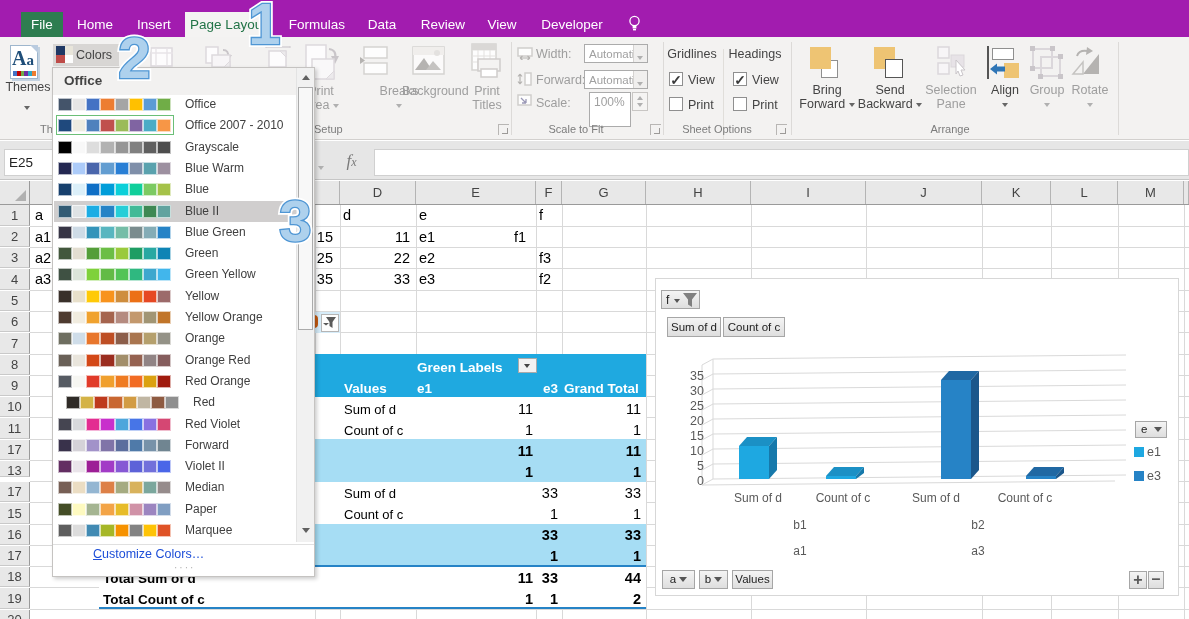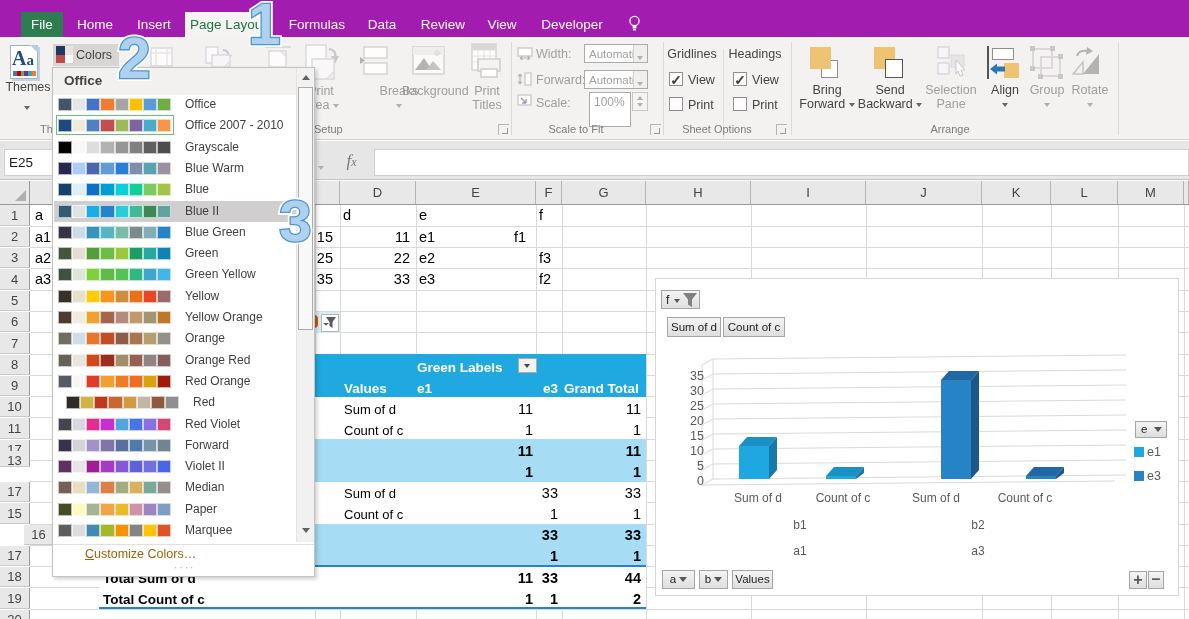--- a/index.html
+++ b/index.html
@@ -339,24 +339,24 @@
   <div class="rowh" style="top:43px;height:20px;line-height:20px;">3</div>
   <div class="rowh" style="top:64px;height:21px;line-height:21px;">4</div>
   <div class="rowh" style="top:86px;height:20px;line-height:20px;">5</div>
   <div class="rowh" style="top:107px;height:20px;line-height:20px;">6</div>
   <div class="rowh" style="top:128px;height:21px;line-height:21px;">7</div>
   <div class="rowh" style="top:150px;height:20px;line-height:20px;">8</div>
   <div class="rowh" style="top:171px;height:20px;line-height:20px;">9</div>
   <div class="rowh" style="top:192px;height:20px;line-height:20px;">10</div>
   <div class="rowh" style="top:213px;height:21px;line-height:21px;">11</div>
   <div class="rowh" style="top:235px;height:20px;line-height:20px;">17</div>
-  <div class="rowh" style="top:246px;height:16px;line-height:20px;">13</div>
+  <div class="rowh" style="top:256px;height:16px;line-height:20px;">13</div>
   <div class="rowh" style="top:277px;height:20px;line-height:20px;">17</div>
   <div class="rowh" style="top:298px;height:21px;line-height:21px;">15</div>
-  <div class="rowh" style="top:320px;height:20px;line-height:20px;margin-left:24px;">16</div>
+  <div class="rowh" style="top:320px;height:20px;line-height:20px;">16</div>
   <div class="rowh" style="top:341px;height:20px;line-height:20px;">17</div>
   <div class="rowh" style="top:362px;height:20px;line-height:20px;">18</div>
   <div class="rowh" style="top:383px;height:21px;line-height:21px;">19</div>
   <div class="rowh" style="top:405px;height:9px;line-height:20px;border-bottom:none;">20</div>
 
   <div class="cell" style="left:35px;top:0px;">a</div>
   <div class="cell" style="left:343px;top:0px;">d</div>
   <div class="cell" style="left:419px;top:0px;">e</div>
   <div class="cell" style="left:539px;top:0px;">f</div>
   <div class="cell" style="left:35px;top:22px;">a1</div>
@@ -796,21 +796,21 @@
   <div class="abs" style="left:243px;top:0px;width:18px;height:474px;background:#f1f1f1;border-left:1px solid #e3e3e3;">
     <div class="abs" style="left:0;top:1px;width:17px;height:16px;background:#f1f1f1;">
       <div class="abs" style="left:5px;top:6px;width:0;height:0;border-left:4px solid transparent;border-right:4px solid transparent;border-bottom:5px solid #616161;"></div>
     </div>
     <div class="abs" style="left:1px;top:19px;width:15px;height:243px;background:#f8f8f8;border:1px solid #ababab;"></div>
     <div class="abs" style="left:0;top:454px;width:17px;height:16px;background:#f1f1f1;">
       <div class="abs" style="left:5px;top:6px;width:0;height:0;border-left:4px solid transparent;border-right:4px solid transparent;border-top:5px solid #616161;"></div>
     </div>
   </div>
   <div class="abs" style="left:0;top:476px;width:261px;height:1px;background:#e0e0e0;"></div>
-  <div class="abs" style="left:32px;top:479px;font-size:12.5px;color:#a16207;"><span style="text-decoration:underline;">C</span>ustomize Colors…</div>
+  <div class="abs" style="left:40px;top:479px;font-size:12.5px;color:#1d4ed8;"><span style="text-decoration:underline;">C</span>ustomize Colors…</div>
   <div class="abs" style="left:121px;top:498px;width:20px;height:3px;color:#b0b0b0;font-size:10px;letter-spacing:2px;line-height:3px;">····</div>
 </div>
 
 <svg class="abs" style="left:237px;top:-2px;" width="55" height="52" viewBox="0 0 55 52">
   <text x="27.5" y="46" font-size="58" font-weight="bold" font-family="Liberation Sans, sans-serif" text-anchor="middle" fill="#aed1ed" stroke="#ffffff" stroke-width="6" paint-order="stroke">1</text>
   <text x="27.5" y="46" font-size="58" font-weight="bold" font-family="Liberation Sans, sans-serif" text-anchor="middle" fill="#aed1ed" stroke="#4f96d4" stroke-width="2.6" paint-order="stroke">1</text>
 </svg>
 <svg class="abs" style="left:107px;top:31px;" width="55" height="52" viewBox="0 0 55 52">
   <text x="27.5" y="47" font-size="58" font-weight="bold" font-family="Liberation Sans, sans-serif" text-anchor="middle" fill="#aed1ed" stroke="#ffffff" stroke-width="6" paint-order="stroke">2</text>
   <text x="27.5" y="47" font-size="58" font-weight="bold" font-family="Liberation Sans, sans-serif" text-anchor="middle" fill="#aed1ed" stroke="#4f96d4" stroke-width="2.6" paint-order="stroke">2</text>

